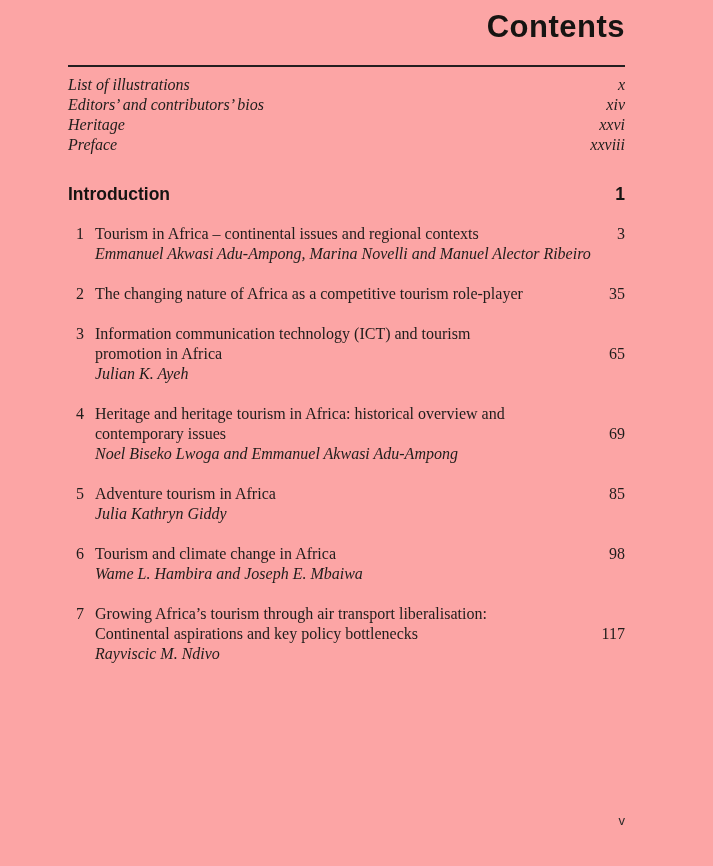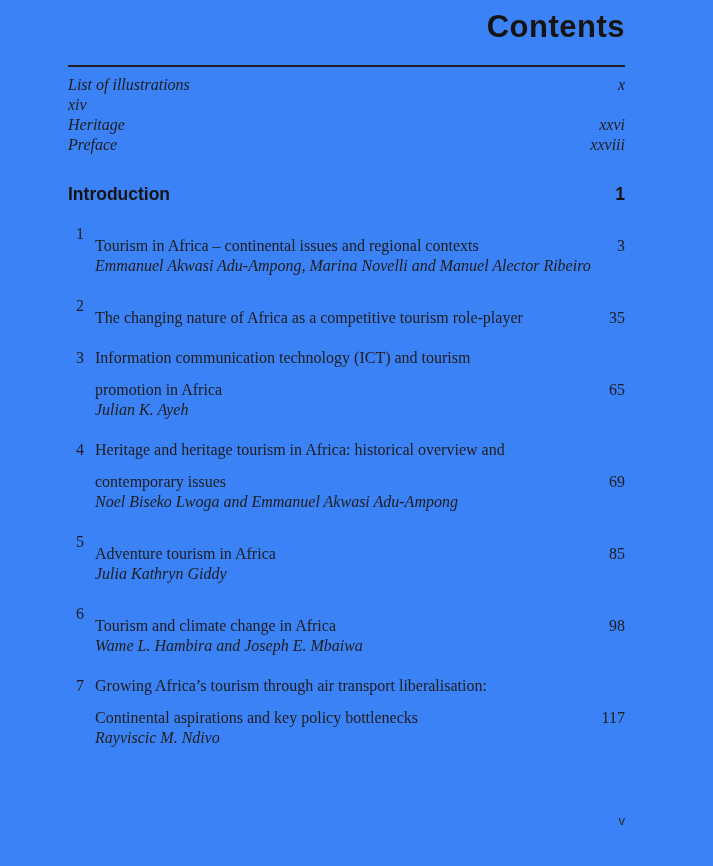--- a/index.html
+++ b/index.html
@@ -5,21 +5,21 @@
   html, body {
     margin: 0;
     padding: 0;
     background: #e8e8e8;
   }
   .page {
     position: relative;
     width: 713px;
     height: 866px;
     margin: 0 auto;
-    background: #3b82f6;
+    background: #fca5a5;
     color: #1f1d1b;
     font-family: "Liberation Serif", serif;
     font-size: 16px;
     line-height: 20px;
     overflow: hidden;
     box-sizing: border-box;
   }
   .content {
     position: absolute;
     left: 68px;
@@ -92,21 +92,20 @@
     width: 16px;
     flex: 0 0 16px;
     text-align: right;
     margin-right: 11px;
   }
   .ch-body { flex: 1; }
   .ch-line-row {
     display: flex;
     justify-content: space-between;
     align-items: baseline;
-    margin-top: 12px;
   }
   .ch-line-row .ch-page { margin-left: 12px; white-space: nowrap; }
   .ch-authors { font-style: italic; }
   
   .folio {
     position: absolute;
     top: 813px;
     right: 88px;
     font-family: "Liberation Sans", sans-serif;
     font-size: 13px;
@@ -122,20 +121,21 @@
 
     <div class="doc-title">Contents</div>
     <hr class="title-rule">
 
     <div class="front-matter">
       <div class="fm-row">
         <span>List of illustrations</span>
         <span>x</span>
       </div>
       <div class="fm-row">
+        <span>Editors’ and contributors’ bios</span>
         <span>xiv</span>
       </div>
       <div class="fm-row">
         <span>Heritage</span>
         <span>xxvi</span>
       </div>
       <div class="fm-row">
         <span>Preface</span>
         <span>xxviii</span>
       </div>

